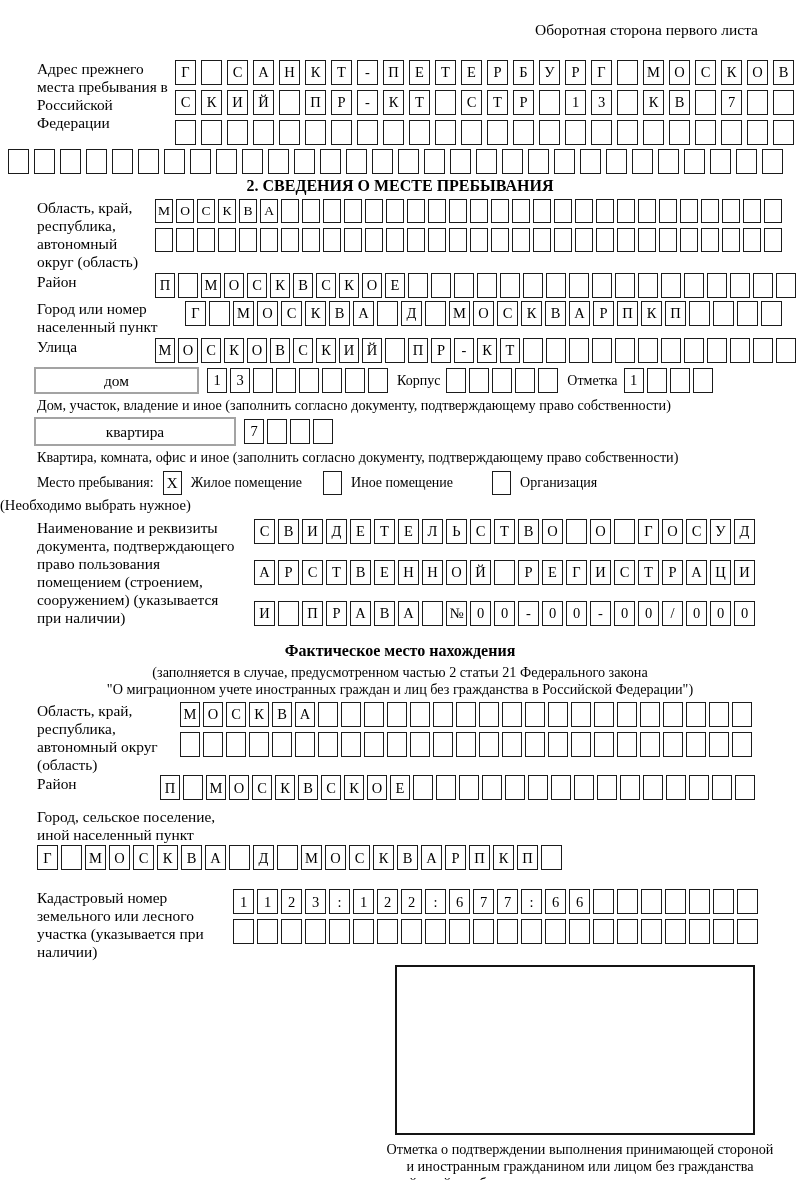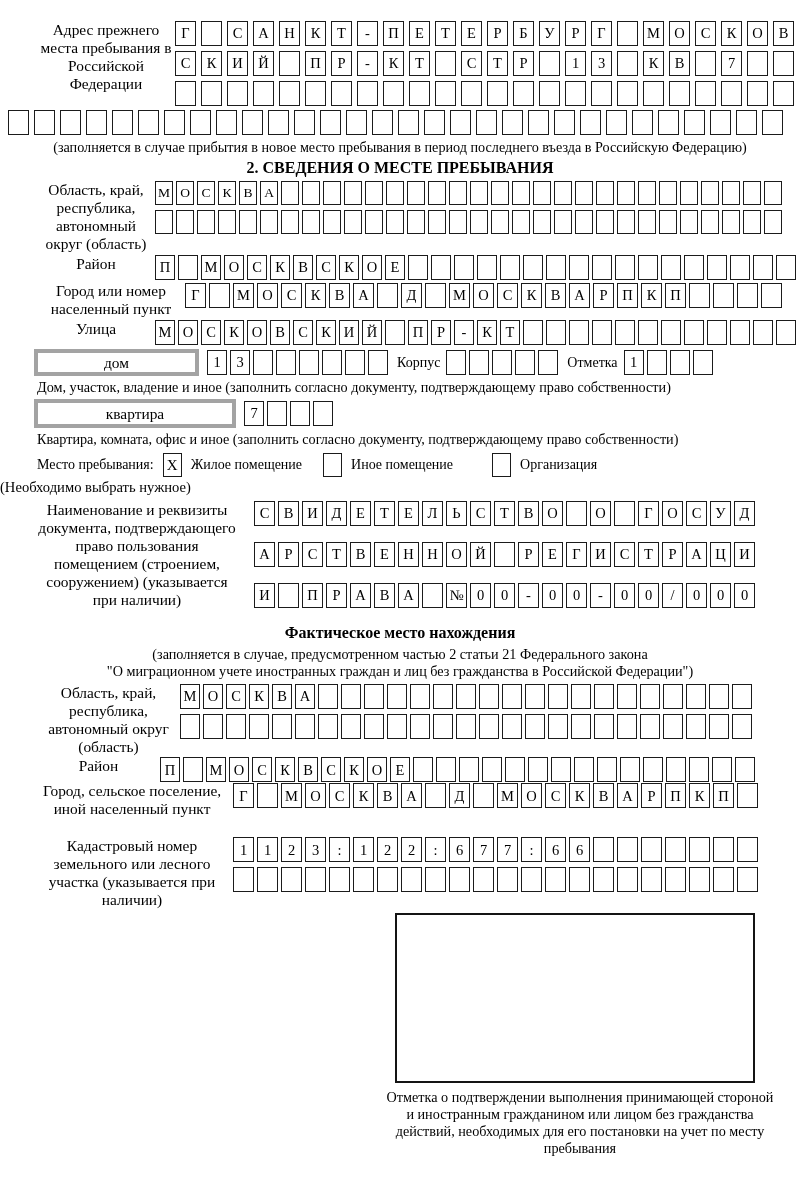--- a/index.html
+++ b/index.html
@@ -3,21 +3,21 @@
 <meta charset="utf-8">
 <style>
   html,body{margin:0;padding:0;background:#fff;}
   body{width:800px;height:1180px;overflow:hidden;color:#000;
        font-family:"Liberation Serif","DejaVu Serif",serif;}
   .page{position:relative;width:800px;height:1180px;}
 
   .top-note{padding-top:21px;padding-right:42px;text-align:right;font-size:15.5px;}
 
   .frow{display:flex;align-items:flex-start;margin-left:37px;}
-  .lbl{font-size:15.4px;line-height:1.17;flex:none;box-sizing:border-box;text-align:center;}
+  .lbl{font-size:15.4px;line-height:1.17;flex:none;box-sizing:border-box;}
   .cap{font-size:14.2px;text-align:center;}
   .cap-left{font-size:14.2px;margin-left:37px;}
   .h{font-weight:bold;font-size:16px;text-align:center;}
 
   .cells{display:flex;flex-wrap:wrap;align-content:flex-start;}
   .cell{box-sizing:border-box;border:1.8px solid #1b1b1b;background:#fff;flex:none;
         display:flex;align-items:center;justify-content:center;
         font-size:14.5px;line-height:1;}
   
   .cl{gap:5px;}        .cl .cell{width:21px;height:25px;}
@@ -25,21 +25,21 @@
   .cm{gap:3px;}        .cm .cell{width:20px;height:25px;}
   .cd{gap:3px;}        .cd .cell{width:21px;height:25px;}
 
   .w138{width:138px;} .w118{width:118px;} .w148{width:148px;}
   .w217{width:217px;padding-right:17px;} .w143{width:143px;} .w123{width:123px;}
   .w196{width:196px;padding-right:6px;}
   .stack > .cells{margin-bottom:5px;} .stack > .cells:last-child{margin-bottom:0;}
   .docstack > .cells{margin-bottom:16px;} .docstack > .cells:last-child{margin-bottom:0;}
 
   .inlinerow{display:flex;align-items:center;margin-left:34px;}
-  .fieldbox{box-sizing:border-box;border:4px solid #a3a3a3;display:flex;
+  .fieldbox{box-sizing:border-box;border:2px solid #a3a3a3;display:flex;
             align-items:center;justify-content:center;font-size:15.4px;flex:none;}
   .dombox{width:165px;height:27px;}
   .kvbox{width:202px;height:29px;}
   .inline-lbl{font-size:14px;flex:none;}
 
   .mesto{display:flex;align-items:center;margin-left:37px;column-gap:9px;}
   .cb{box-sizing:border-box;border:1.8px solid #1b1b1b;width:19px;height:24px;flex:none;
       display:flex;align-items:center;justify-content:center;font-size:15px;}
   .cb.sp1{margin-left:12px;} .cb.sp2{margin-left:30px;}
   .note-center{width:674px;font-size:14.6px;}
@@ -47,20 +47,21 @@
   .stamp-box{margin-left:395px;margin-top:4px;width:360px;height:170px;
              border:2px solid #141414;box-sizing:border-box;}
   .stamp-cap{margin-left:385px;margin-top:6px;width:390px;text-align:center;
              font-size:14.2px;line-height:1.2;}
 </style>
 </head>
 <body>
 
 <div class="page">
 
+  <div class="top-note">Оборотная сторона первого листа</div>
 
   <div class="frow" style="margin-top:21px;">
     <div class="lbl w138">Адрес прежнего места пребывания в Российской Федерации</div>
     <div class="stack">
       <div class="cells cl">
           <span class="cell">Г</span>
           <span class="cell"></span>
           <span class="cell">С</span>
           <span class="cell">А</span>
           <span class="cell">Н</span>
@@ -163,21 +164,20 @@
       <span class="cell"></span>
       <span class="cell"></span>
       <span class="cell"></span>
       <span class="cell"></span>
       <span class="cell"></span>
       <span class="cell"></span>
       <span class="cell"></span>
       <span class="cell"></span>
       <span class="cell"></span>
     </div>
-  <div class="cap" style="margin-top:4px;">(заполняется в случае прибытия в новое место пребывания в период последнего въезда в Российскую Федерацию)</div>
 
   <div class="h" style="margin-top:3px;">2. СВЕДЕНИЯ О МЕСТЕ ПРЕБЫВАНИЯ</div>
 
   <div class="frow" style="margin-top:4px;">
     <div class="lbl w118">Область, край, республика, автономный округ (область)</div>
     <div class="stack">
       <div class="cells cs">
           <span class="cell">М</span>
           <span class="cell">О</span>
           <span class="cell">С</span>
@@ -559,21 +559,21 @@
         <span class="cell"></span>
         <span class="cell"></span>
         <span class="cell"></span>
         <span class="cell"></span>
         <span class="cell"></span>
         <span class="cell"></span>
         <span class="cell"></span>
       </div>
   </div>
 
-  <div class="frow" style="margin-top:0;">
+  <div class="frow" style="margin-top:8px;flex-direction:column;">
     <div class="lbl w196">Город, сельское поселение, иной населенный пункт</div>
     <div class="cells cd" style="margin-top:1px;">
         <span class="cell">Г</span>
         <span class="cell"></span>
         <span class="cell">М</span>
         <span class="cell">О</span>
         <span class="cell">С</span>
         <span class="cell">К</span>
         <span class="cell">В</span>
         <span class="cell">А</span>

